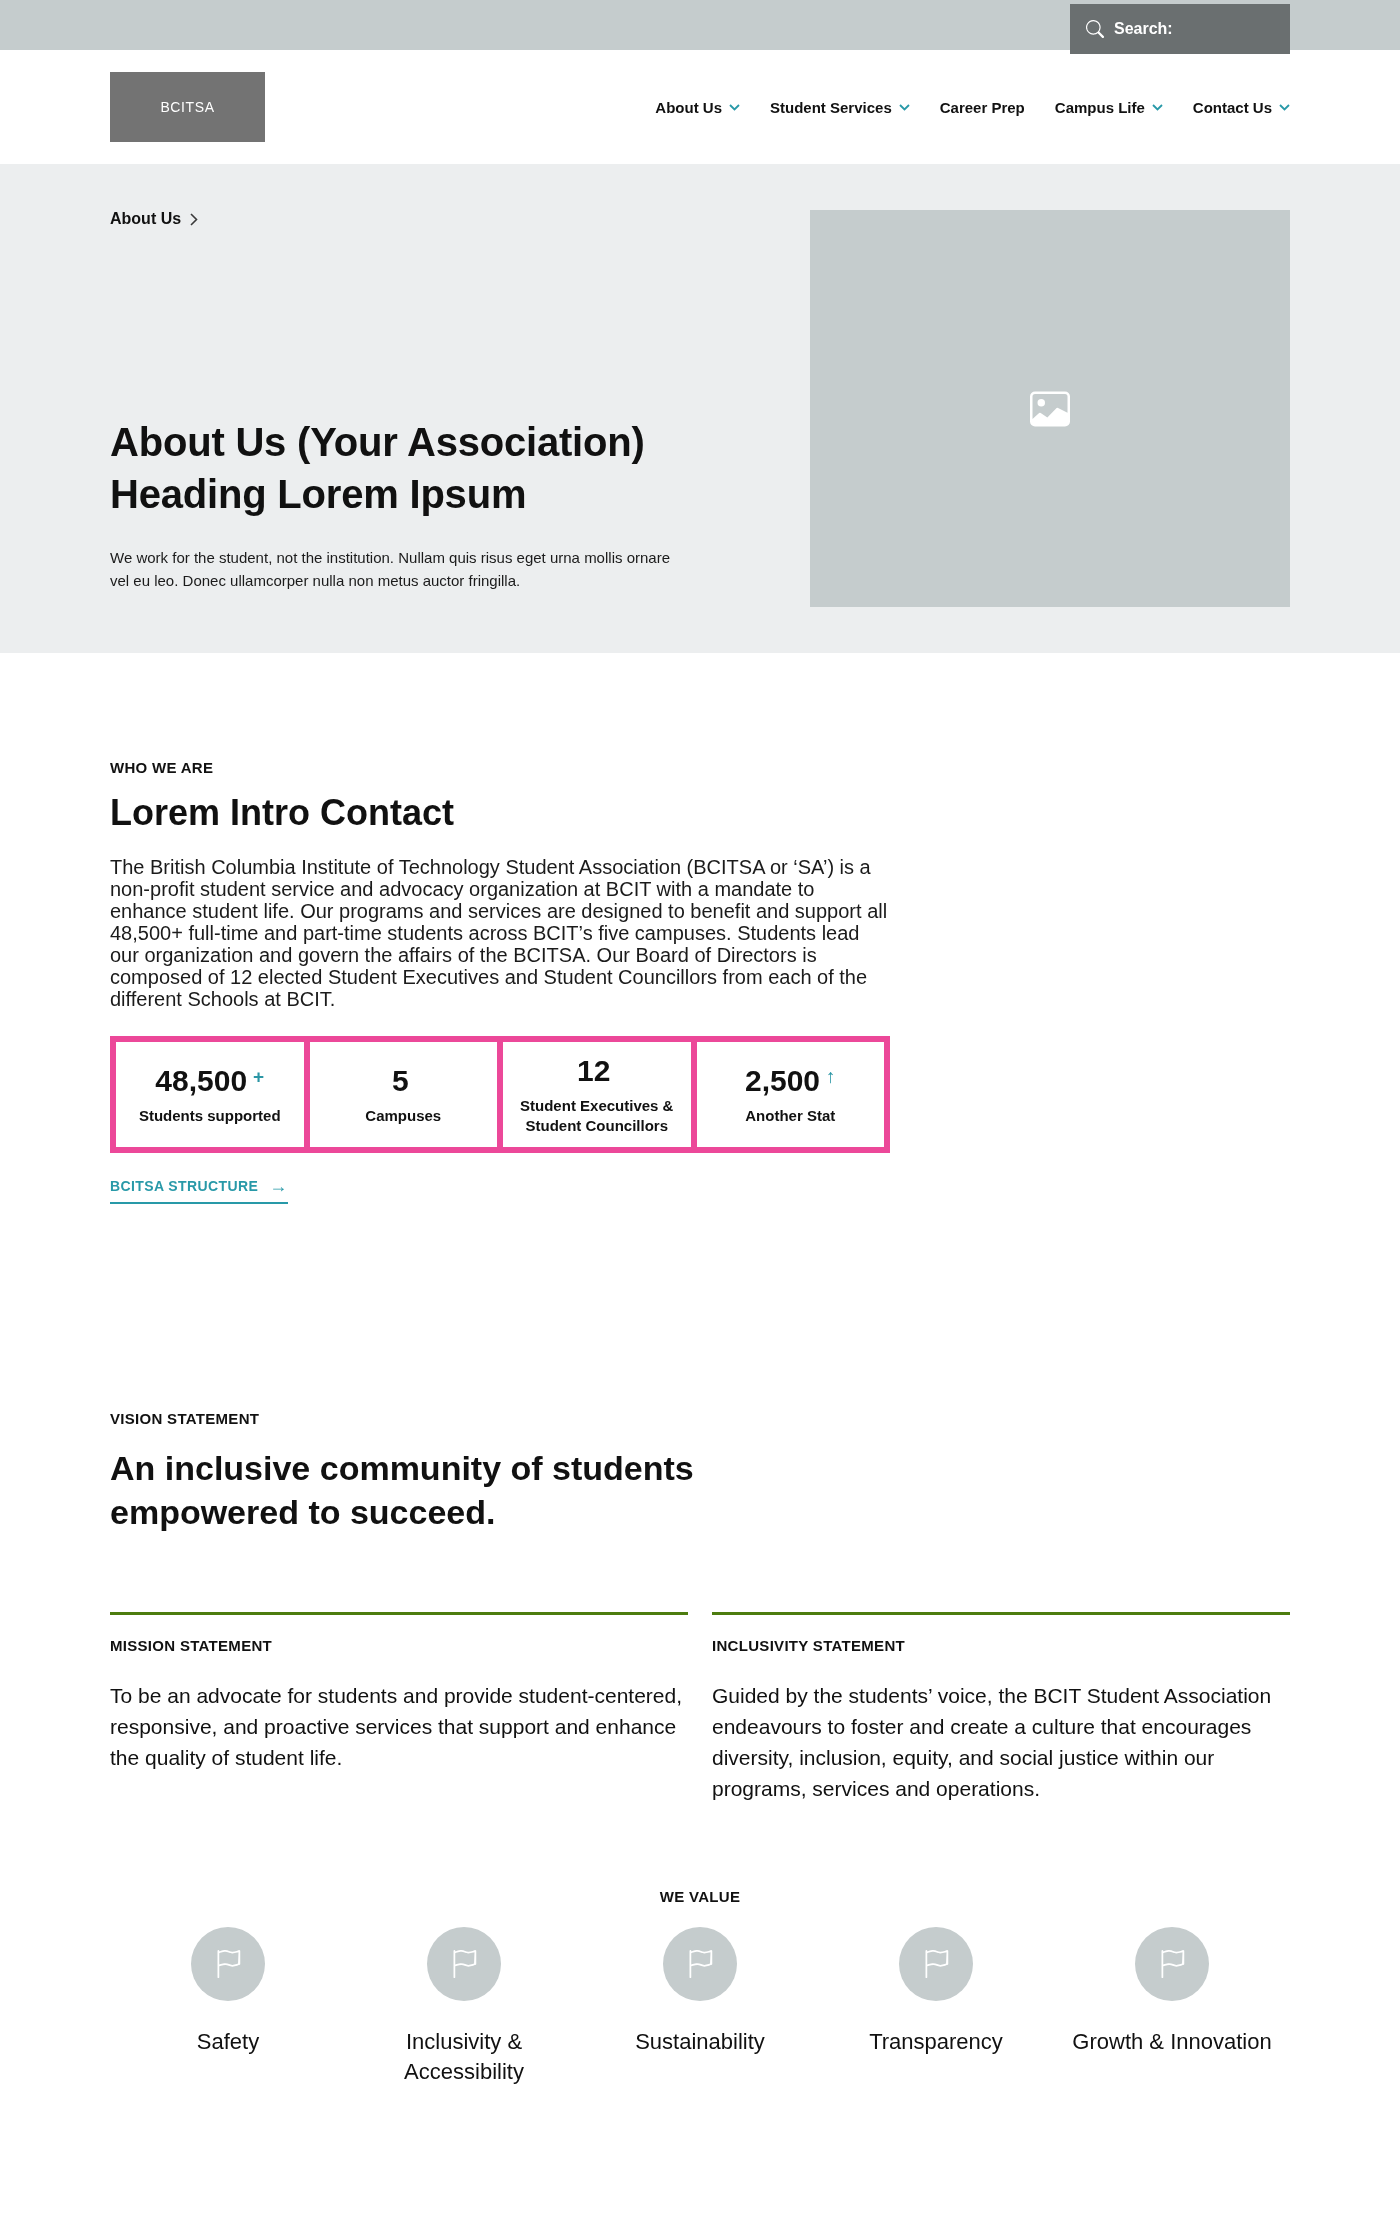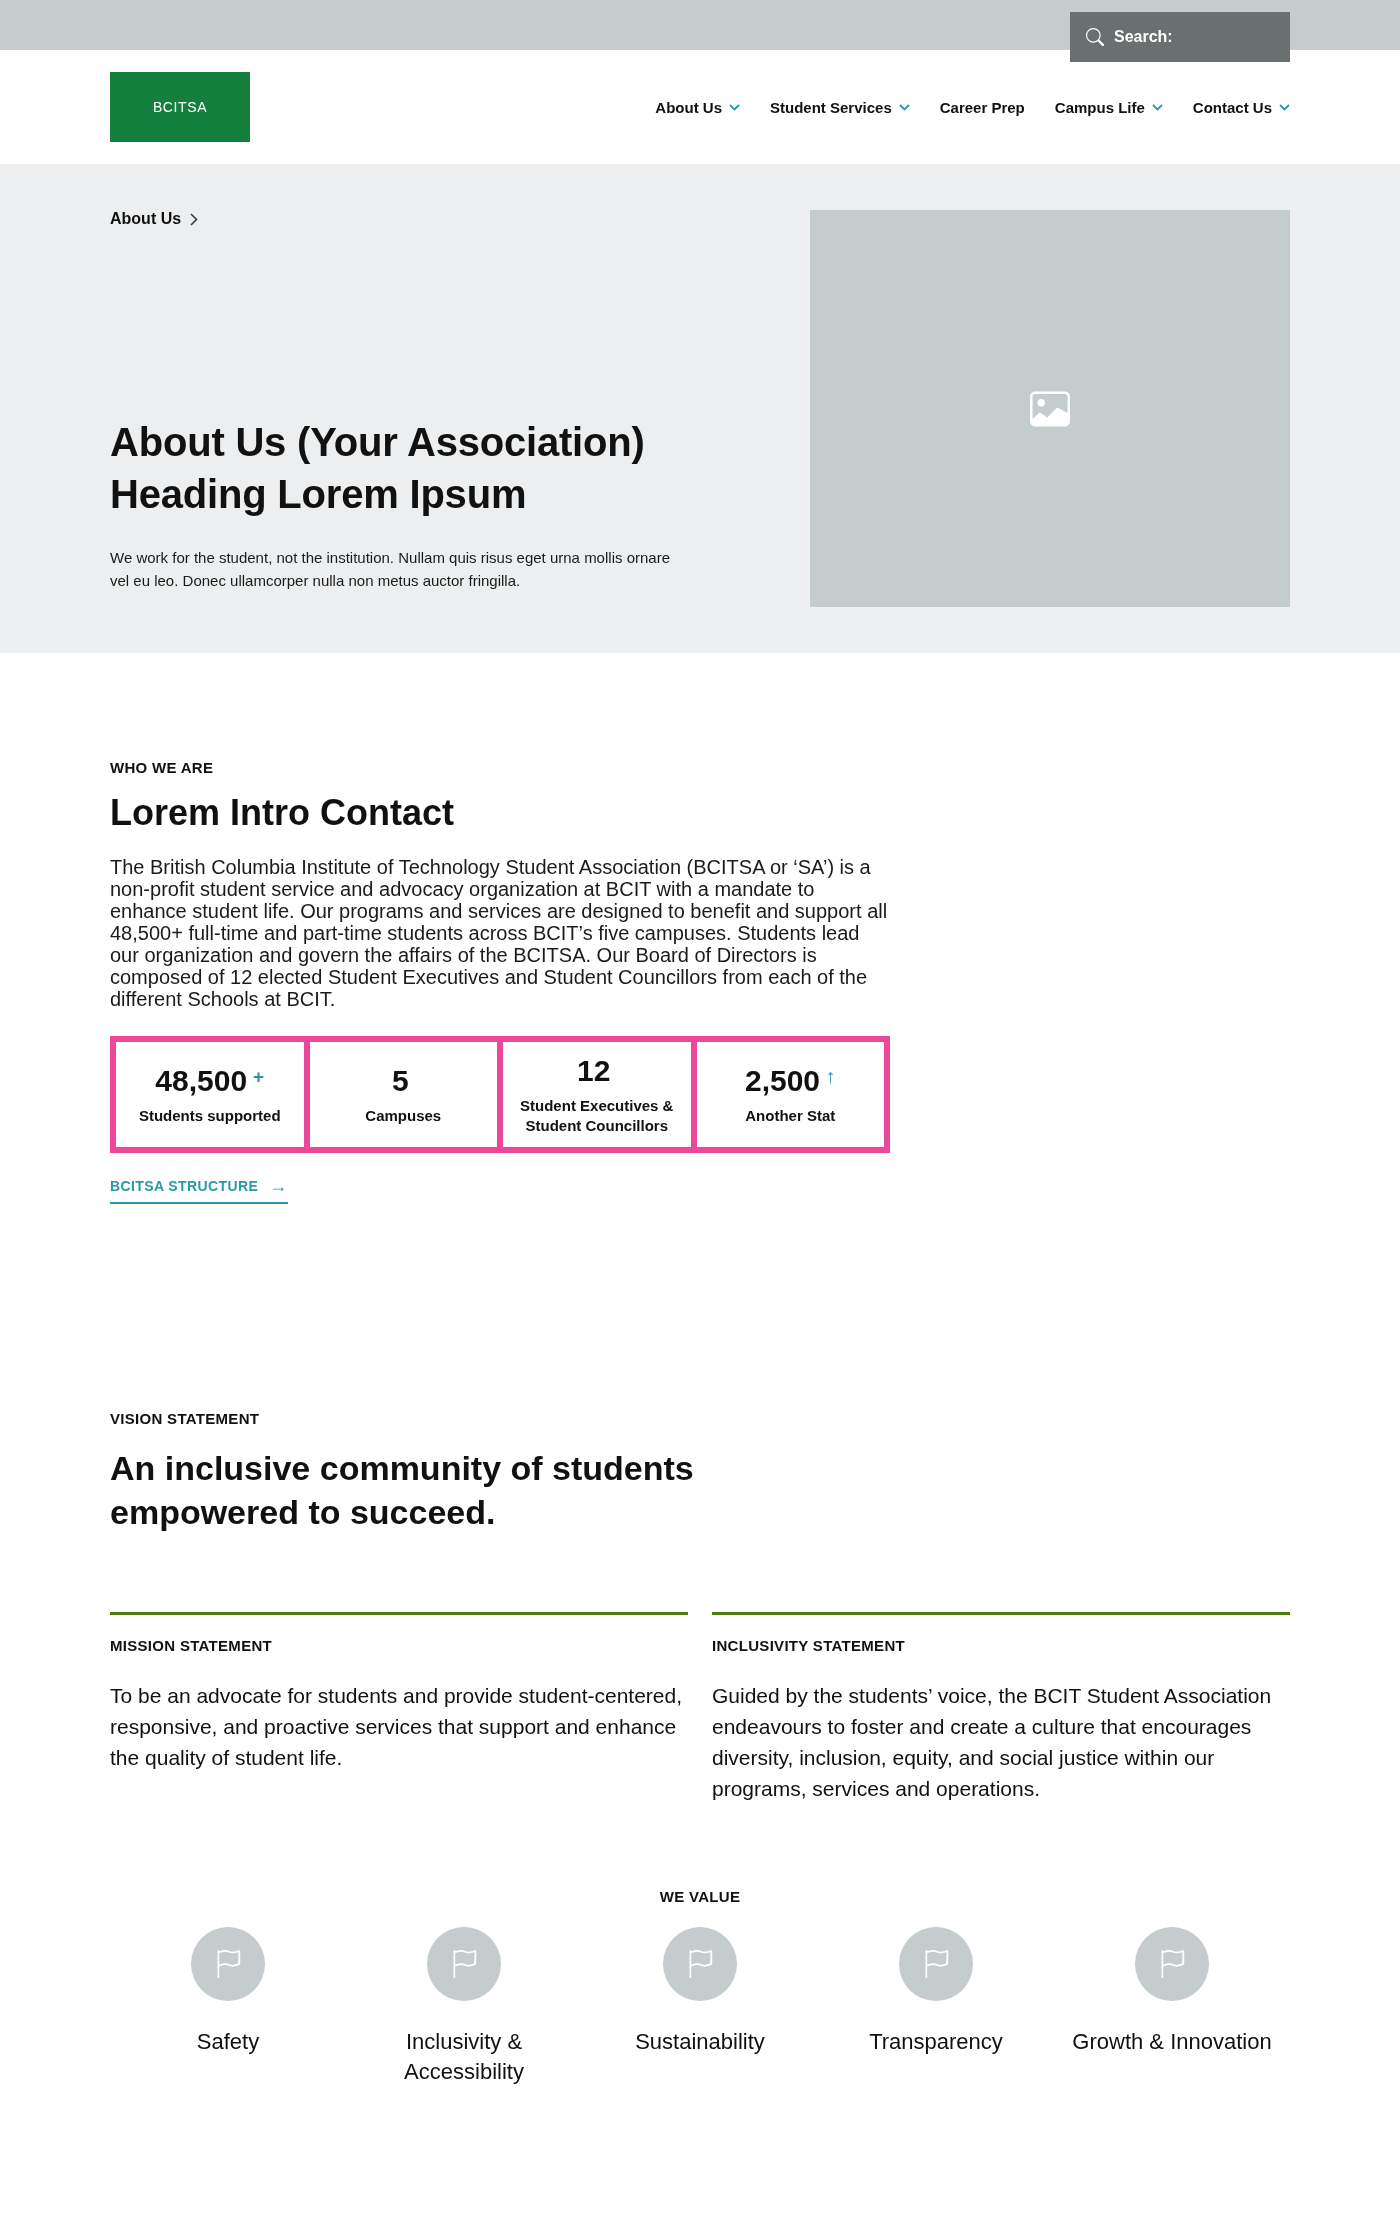--- a/index.html
+++ b/index.html
@@ -5,28 +5,28 @@
   * { margin:0; padding:0; box-sizing:border-box; }
   html,body { background:#ffffff; }
   body {
     width:1400px; height:2240px; overflow:hidden;
     font-family:"Liberation Sans", sans-serif; color:#111;
     position:relative;
   }
   
   .topbar { height:50px; background:#c5cccd; position:relative; }
   .searchbox {
-    position:absolute; right:110px; top:12px; width:220px; height:50px;
+    position:absolute; right:110px; top:4px; width:220px; height:50px;
     background:#6a6f70; color:#fff; display:flex; align-items:center;
     gap:10px; padding:0 16px; cursor:pointer;
   }
   .searchbox span { font-size:16px; font-weight:700; }
   
   .header { height:114px; display:flex; align-items:center; justify-content:space-between; padding:0 110px; background:#fff; }
-  .logo { width:140px; height:70px; background:#15803d; display:flex; align-items:center; justify-content:center; cursor:pointer; }
+  .logo { width:155px; height:70px; background:#737373; display:flex; align-items:center; justify-content:center; cursor:pointer; }
   .logo span { color:#fff; font-size:14px; letter-spacing:.6px; }
   .nav { display:flex; align-items:center; gap:30px; }
   .nav-item { display:flex; align-items:center; gap:7px; font-size:15px; font-weight:700; color:#111; text-decoration:none; cursor:pointer; white-space:nowrap; }
   
   .hero { background:#eceeef; height:489px; position:relative; padding:46px 110px 0; }
   .crumb { display:inline-flex; align-items:center; gap:9px; font-size:16px; font-weight:700; cursor:pointer; }
   .hero h1 { margin-top:188px; width:580px; font-size:40px; line-height:1.3; font-weight:700; letter-spacing:-.2px; }
   .hero .sub { width:565px; margin-top:26px; font-size:15px; line-height:1.55; color:#1b1b1b; }
   .hero-img { position:absolute; top:46px; right:110px; width:480px; height:397px; background:#c5cccd; display:flex; align-items:center; justify-content:center; }
   

